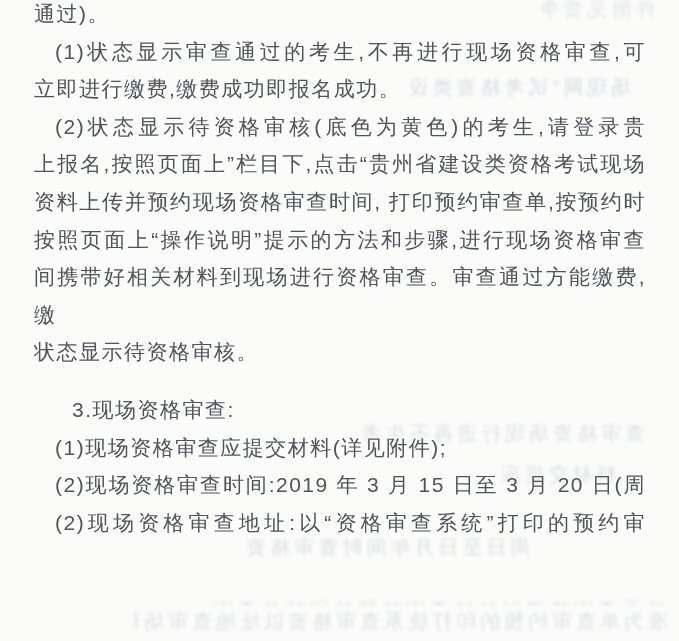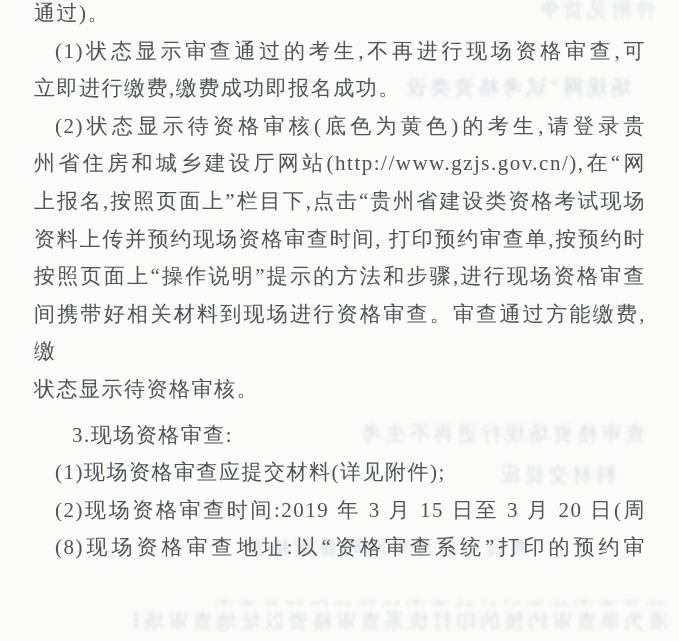--- a/index.html
+++ b/index.html
@@ -7,21 +7,21 @@
     --ink:#50535a;
     --bleed:#c7cbd3;
   }
   html,body{margin:0;padding:0;}
   body{background:#ffffff;}
   .page{
     position:relative;
     width:679px;height:641px;
     background:var(--bg);
     overflow:hidden;
-    font-family:Liberation Serif, serif;
+    font-family:Liberation Sans, sans-serif;
   }
   .doc-text{
     position:absolute;
     left:34px;top:-5px;
     width:612px;
     z-index:2;
     color:var(--ink);
     font-size:21px;
     line-height:37.6px;
     letter-spacing:1.5px;
@@ -30,21 +30,21 @@
     white-space:pre;
     text-align:left;
   }
   .line.j{
     white-space:normal;
     text-align:justify;
     text-align-last:justify;
   }
   .line.ind1{text-indent:21px;}
   .line.ind2{text-indent:38px;}
-  .line.gap{margin-top:8px;}
+  .line.gap{margin-top:20px;}
   
   .bleed{
     position:absolute;
     z-index:1;
     color:var(--bleed);
     transform:scaleX(-1);
     filter:blur(1.4px);
     font-size:20px;
     letter-spacing:4px;
     white-space:nowrap;
@@ -71,26 +71,25 @@
   <div class="bleed bleed-e">料材交提应</div>
   <div class="bleed bleed-f">周日至日月年间时查审格资</div>
   <div class="bleed bleed-g">统系查审格资以址地查审约预的印打单查审</div>
   <div class="bleed bleed-h">准为单查审约预的印打统系查审格资以址地查审场现</div>
 
   <div class="doc-text">
     <div class="line">通过)。</div>
     <div class="line j ind1">(1)状态显示审查通过的考生,不再进行现场资格审查,可</div>
     <div class="line">立即进行缴费,缴费成功即报名成功。</div>
     <div class="line j ind1">(2)状态显示待资格审核(底色为黄色)的考生,请登录贵</div>
-    <div class="line j">州省住房和城乡建设厅网站(http://www.gzjs.gov.cn/),在“网</div>
     <div class="line j">上报名,按照页面上”栏目下,点击“贵州省建设类资格考试现场</div>
     <div class="line j">资料上传并预约现场资格审查时间, 打印预约审查单,按预约时</div>
     <div class="line j">按照页面上“操作说明”提示的方法和步骤,进行现场资格审查</div>
     <div class="line j">间携带好相关材料到现场进行资格审查。审查通过方能缴费,缴</div>
     <div class="line">状态显示待资格审核。</div>
     <div class="line ind2 gap">3.现场资格审查:</div>
     <div class="line ind1">(1)现场资格审查应提交材料(详见附件);</div>
     <div class="line j ind1">(2)现场资格审查时间:2019 年 3 月 15 日至 3 月 20 日(周</div>
-    <div class="line j ind1">(8)现场资格审查地址:以“资格审查系统”打印的预约审</div>
+    <div class="line j ind1">(2)现场资格审查地址:以“资格审查系统”打印的预约审</div>
 
   </div>
 
 </div>
 
 </body></html>

